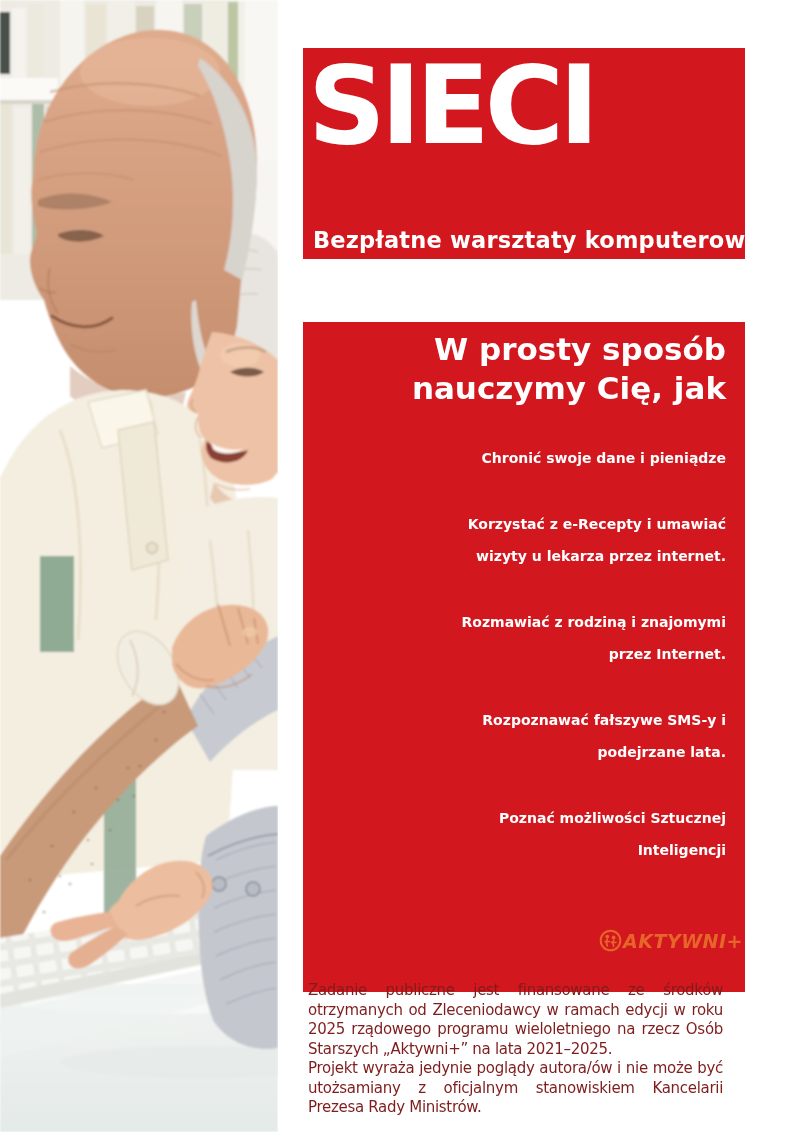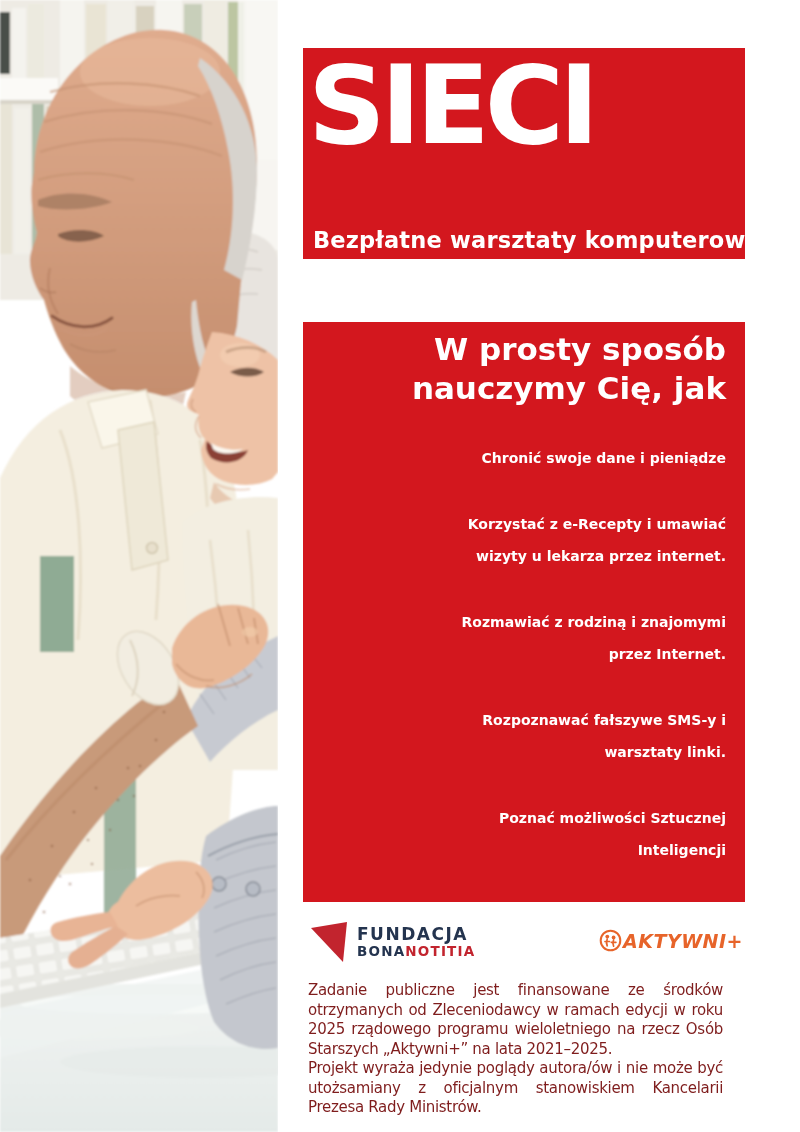--- a/index.html
+++ b/index.html
@@ -27,21 +27,21 @@
     position:absolute;right:7px;top:50%;transform:translateY(-52%);
     font-size:43px;font-weight:400;letter-spacing:2px;color:#fff;white-space:nowrap;
   }
   .banner-tag{
     position:absolute;left:10px;right:5px;top:179px;text-align:right;
     font-size:22.5px;font-weight:700;letter-spacing:.2px;color:#fff;white-space:nowrap;
   }
 
   
   .benefits{
-    position:absolute;left:303px;top:322px;width:442px;height:580px;
+    position:absolute;left:303px;top:322px;width:442px;height:670px;
     background:#d3171e;color:#fff;box-sizing:border-box;
     padding:8px 19px 0 18px;text-align:right;
   }
   .benefits-heading{
     margin:0;font-size:31px;line-height:39px;font-weight:700;white-space:pre-line;
   }
   .benefit-item{
     margin:34px 0 0;font-size:14px;line-height:32px;font-weight:700;white-space:pre-line;
   }
 
@@ -213,35 +213,26 @@
 
   <section class="benefits">
     <h2 class="benefits-heading">W prosty sposób
 nauczymy Cię, jak</h2>
     <p class="benefit-item">Chronić swoje dane i pieniądze</p>
     <p class="benefit-item">Korzystać z e-Recepty i umawiać
 wizyty u lekarza przez internet.</p>
     <p class="benefit-item">Rozmawiać z rodziną i znajomymi
 przez Internet.</p>
     <p class="benefit-item">Rozpoznawać fałszywe SMS-y i
-warsztaty linki.</p>
+podejrzane lata.</p>
     <p class="benefit-item">Poznać możliwości Sztucznej
 Inteligencji</p>
   </section>
 
   <div class="logos">
-    <div class="fundacja">
-      <svg width="40" height="44" viewBox="0 0 40 44" xmlns="http://www.w3.org/2000/svg">
-        <polygon points="2,8 38,2 34,42" fill="#c2242e"></polygon>
-      </svg>
-      <div class="fundacja-text">
-        <span class="fundacja-line1">FUNDACJA</span>
-        <span class="fundacja-line2"><span class="bona">BONA</span><span class="notitia">NOTITIA</span></span>
-      </div>
-    </div>
     <div class="aktywni">
       <svg width="23" height="23" viewBox="0 0 23 23" xmlns="http://www.w3.org/2000/svg">
         <circle cx="11.5" cy="11.5" r="9.8" fill="none" stroke="#e7642a" stroke-width="2"></circle>
         <circle cx="8.3" cy="7.6" r="1.9" fill="#e7642a"></circle>
         <circle cx="14.6" cy="8.4" r="1.9" fill="#e7642a"></circle>
         <path d="M8.2,10 C7.2,12.5 7.2,14.5 8.2,16.8 M14.6,10.8 C13.6,13 13.6,15 14.6,17.2 M6,12.5 L10.5,12.5 M12.4,13.3 L16.9,13.3" stroke="#e7642a" stroke-width="1.7" fill="none" stroke-linecap="round"></path>
       </svg>
       <span class="aktywni-label">AKTYWNI+</span>
     </div>
   </div>

